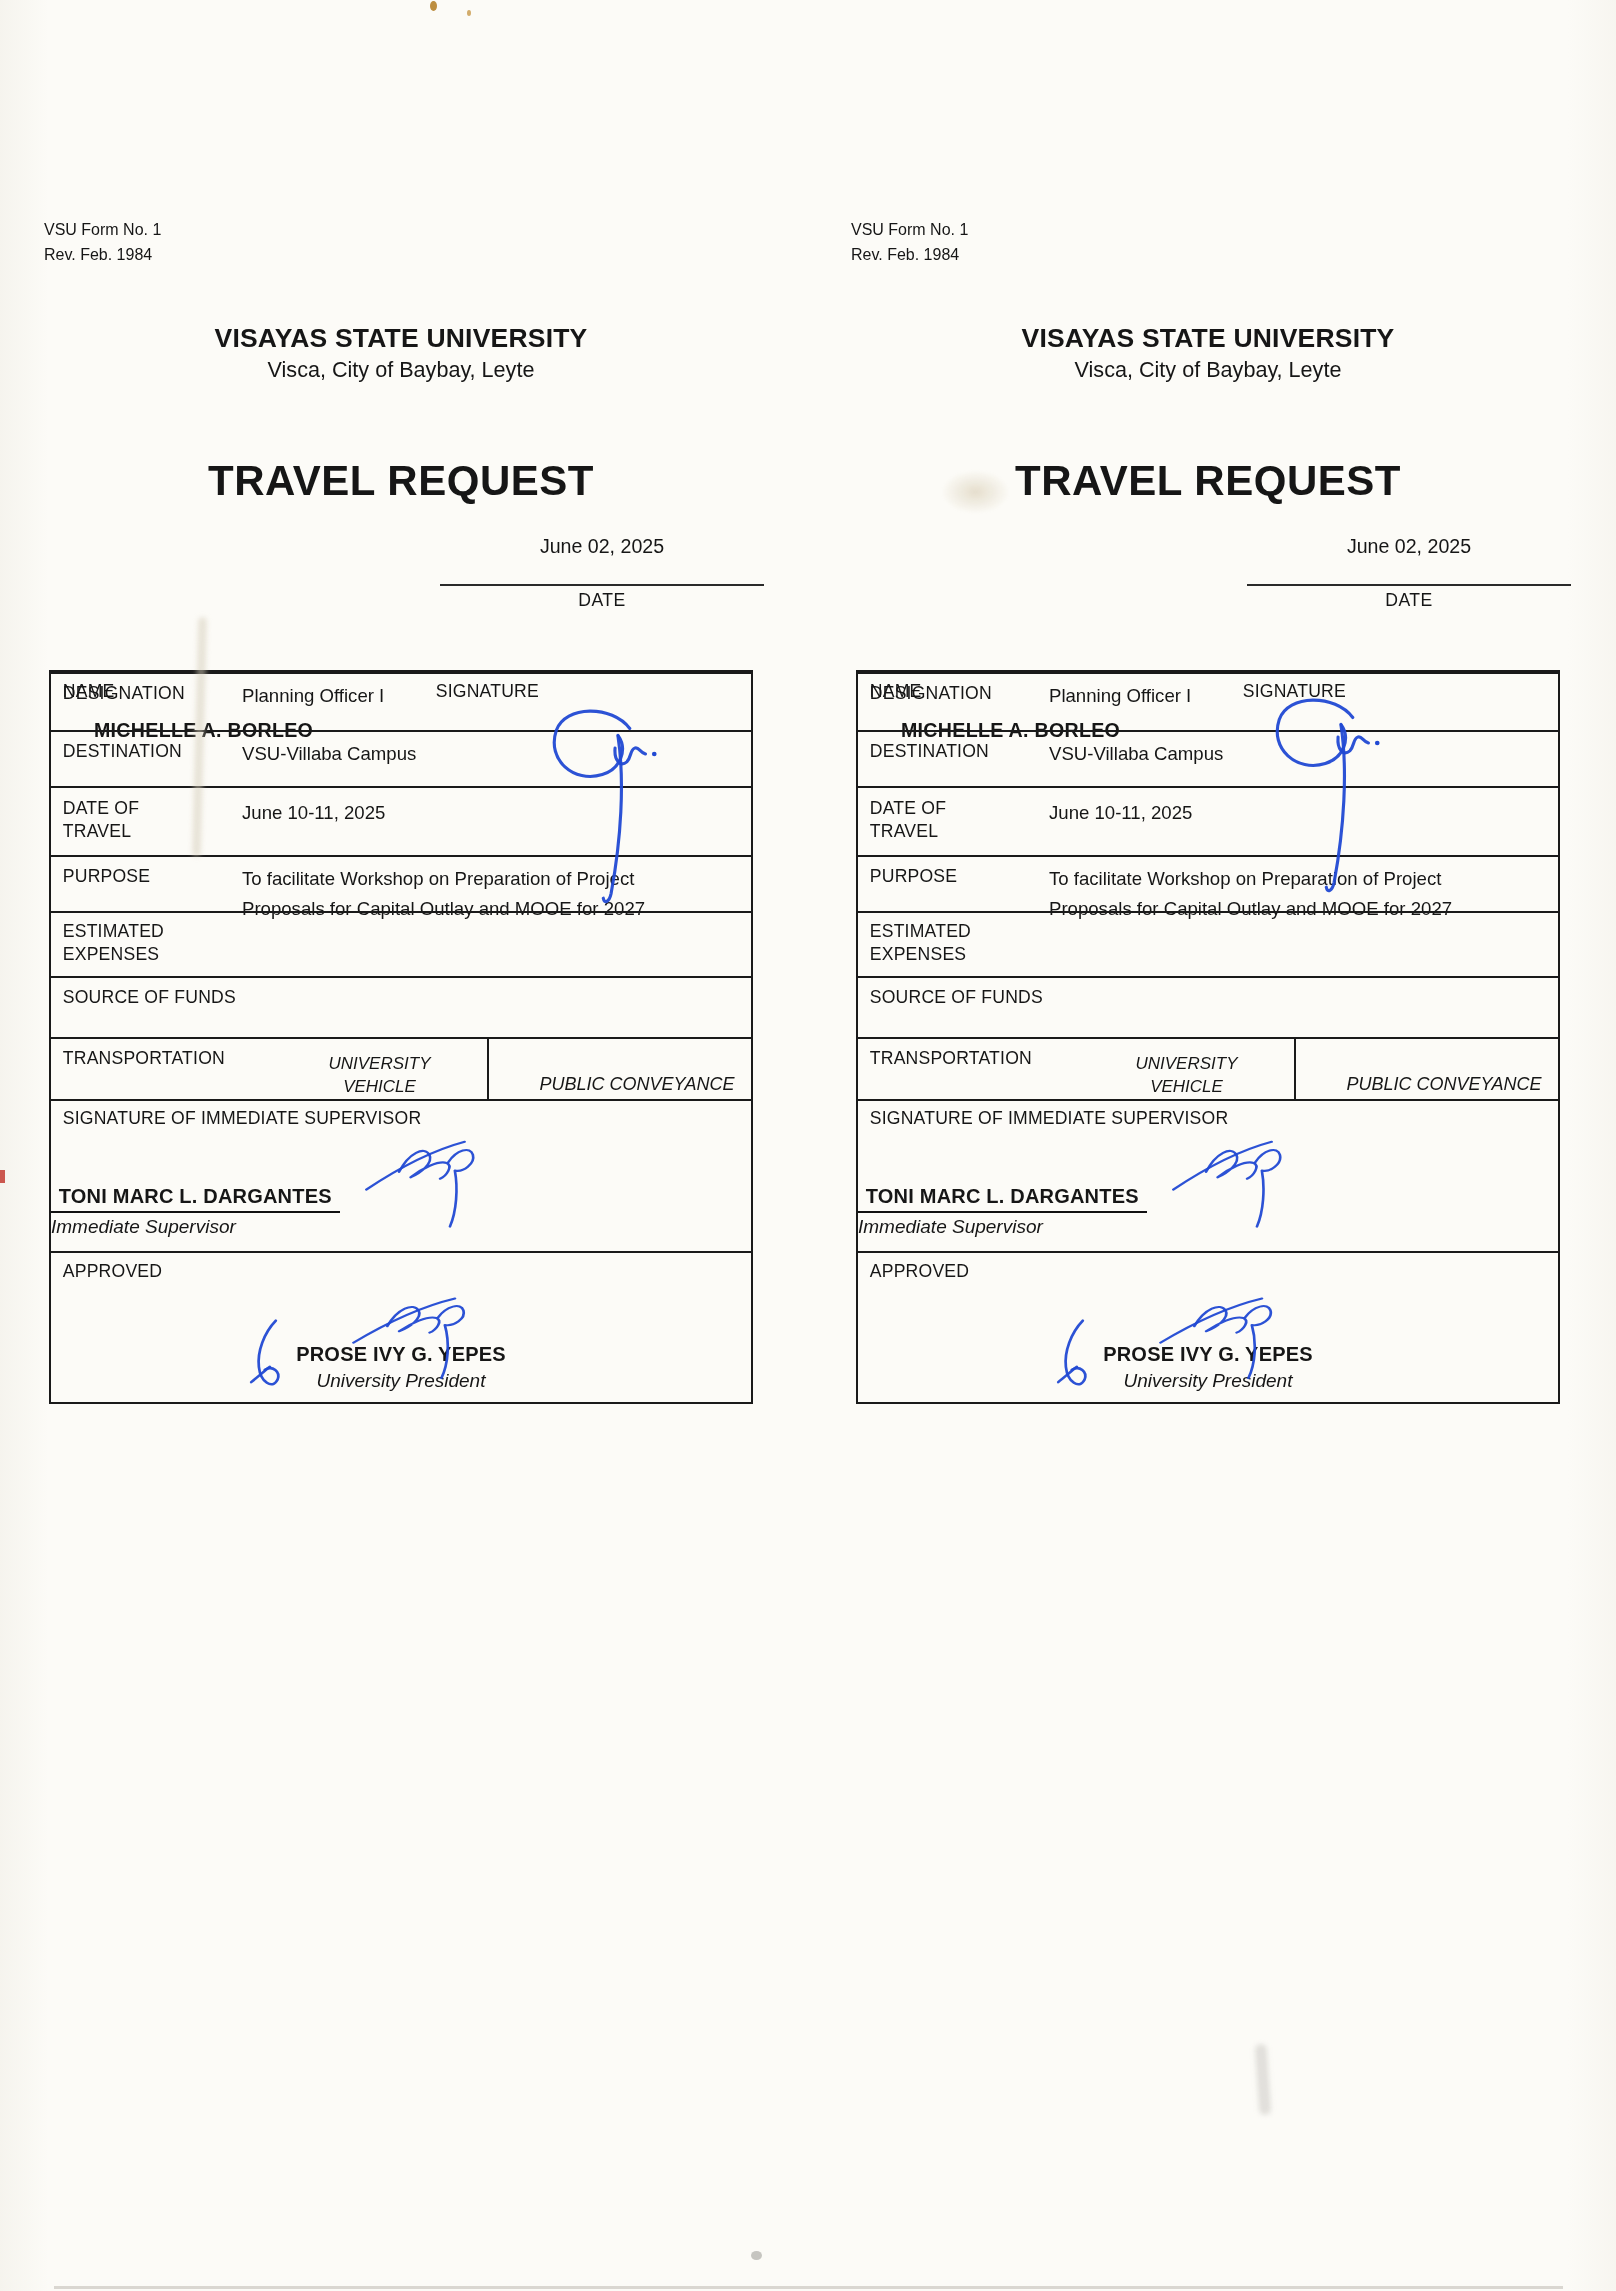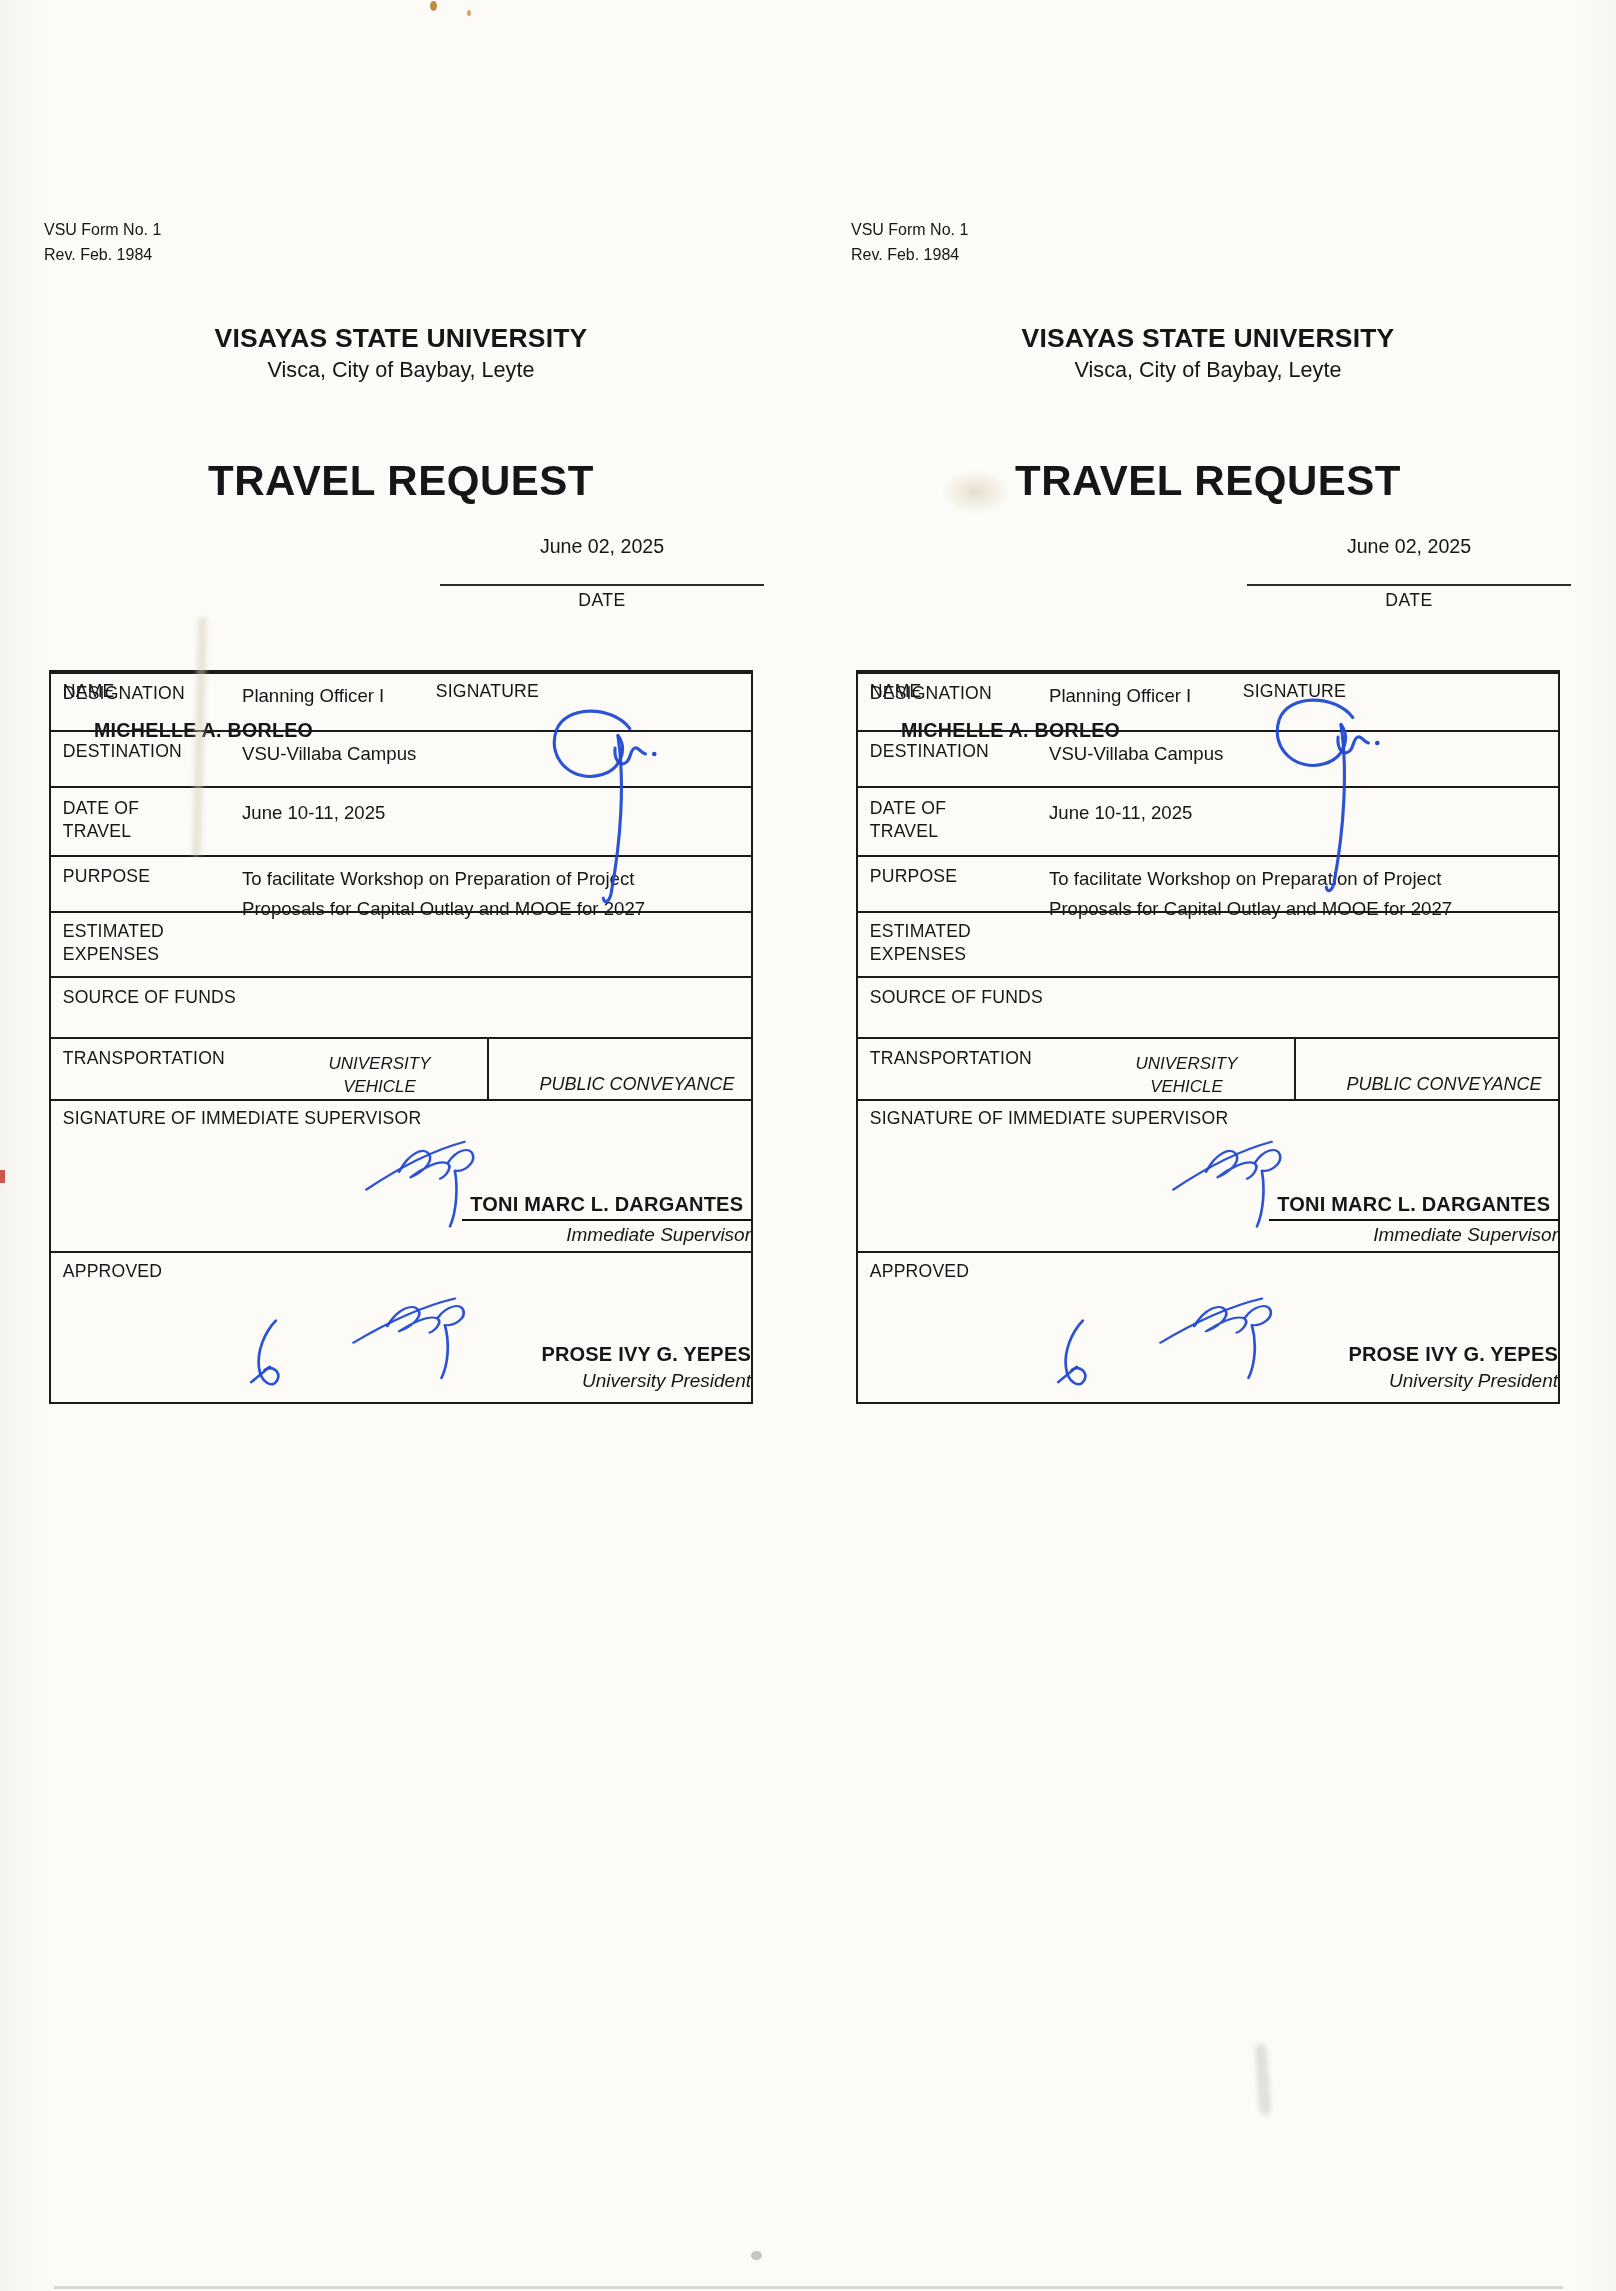--- a/index.html
+++ b/index.html
@@ -46,22 +46,22 @@
   .name-val { position:absolute; left:0; right:0; top:47px; text-align:left; padding-left:43px;
     font-size:19.6px; font-weight:bold; letter-spacing:0.3px; }
   .purpose-val { position:absolute; left:191px; top:6.9px; font-size:18.6px; line-height:30px; }
   .t-label { width:192px; border-right:2px solid var(--line); }
   .t-cb1 { width:29px; border-right:2px solid var(--line); }
   .t-uv { width:217px; border-right:2px solid var(--line); text-align:center; }
   .t-cb2 { width:34px; border-right:2px solid var(--line); }
   .t-pc { flex:1; text-align:center; }
   .uv-text { display:inline-block; margin-top:12.7px; width:157px; font-style:italic; font-size:17px; line-height:23.5px; }
   .pc-text { display:inline-block; margin-top:35px; font-style:italic; font-size:18px; white-space:nowrap; }
-  .sig-block { position:absolute; left:0; right:0; top:92px; text-align:right; }
-  .sig-block2 { position:absolute; left:0; right:0; top:90px; text-align:right; }
+  .sig-block { position:absolute; left:0; right:0; top:84px; text-align:left; }
+  .sig-block2 { position:absolute; left:0; right:0; top:90px; text-align:center; }
   .sig-name-text { display:inline-block; font-size:20px; font-weight:bold; letter-spacing:0.2px;
     border-bottom:2.9px solid #111; padding:0 7.8px 2.9px; }
   .sig-name-plain { display:inline-block; font-size:20px; font-weight:bold; letter-spacing:0.2px; }
   .sig-role { font-size:19px; font-style:italic; margin-top:3.9px; }
   svg.ink { position:absolute; overflow:visible; z-index:6; pointer-events:none; }
   svg.ink path { fill:none; stroke:var(--ink); stroke-width:3.2; stroke-linecap:round; stroke-linejoin:round; opacity:.95; }
   svg.ink circle { fill:var(--ink); }
   .sig-owner { width:147px; height:206px; }
   .copy-a .sig-owner { left:96px; top:31px; }
   .copy-b .sig-owner { left:11.8px; top:19.6px; }

